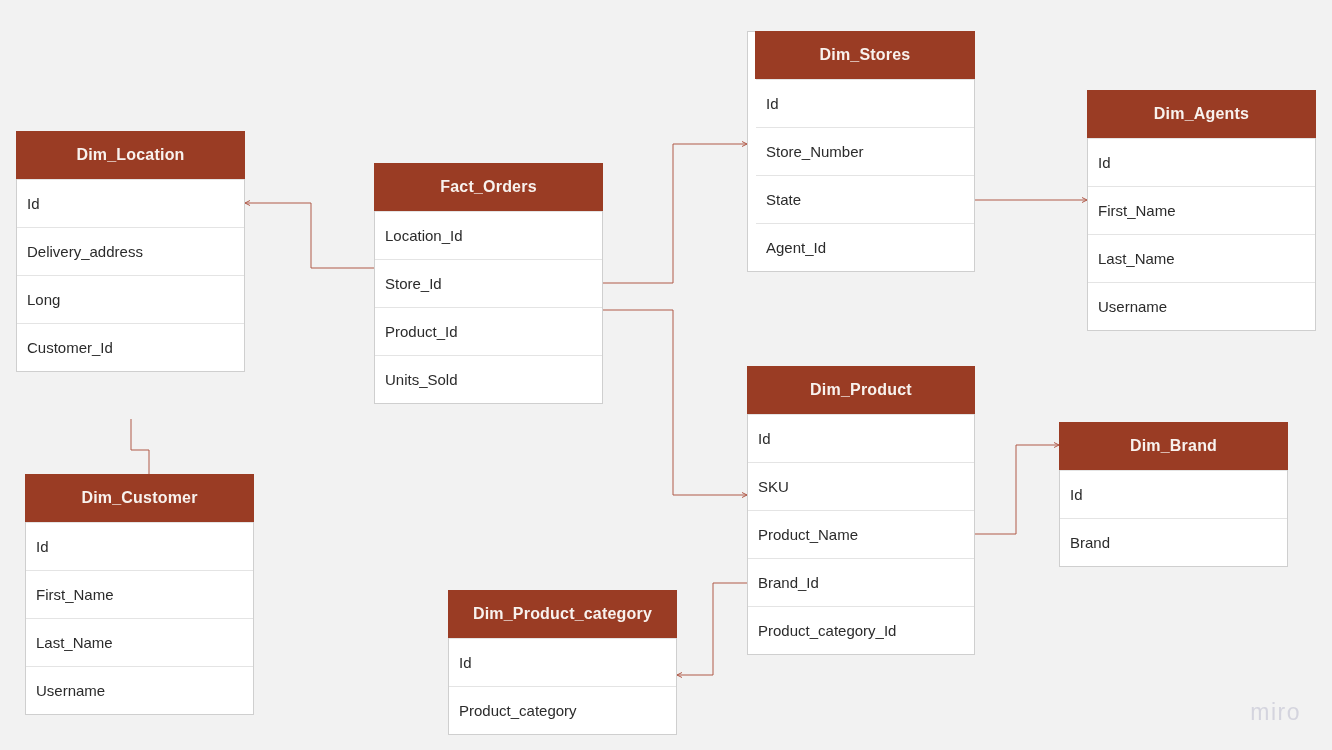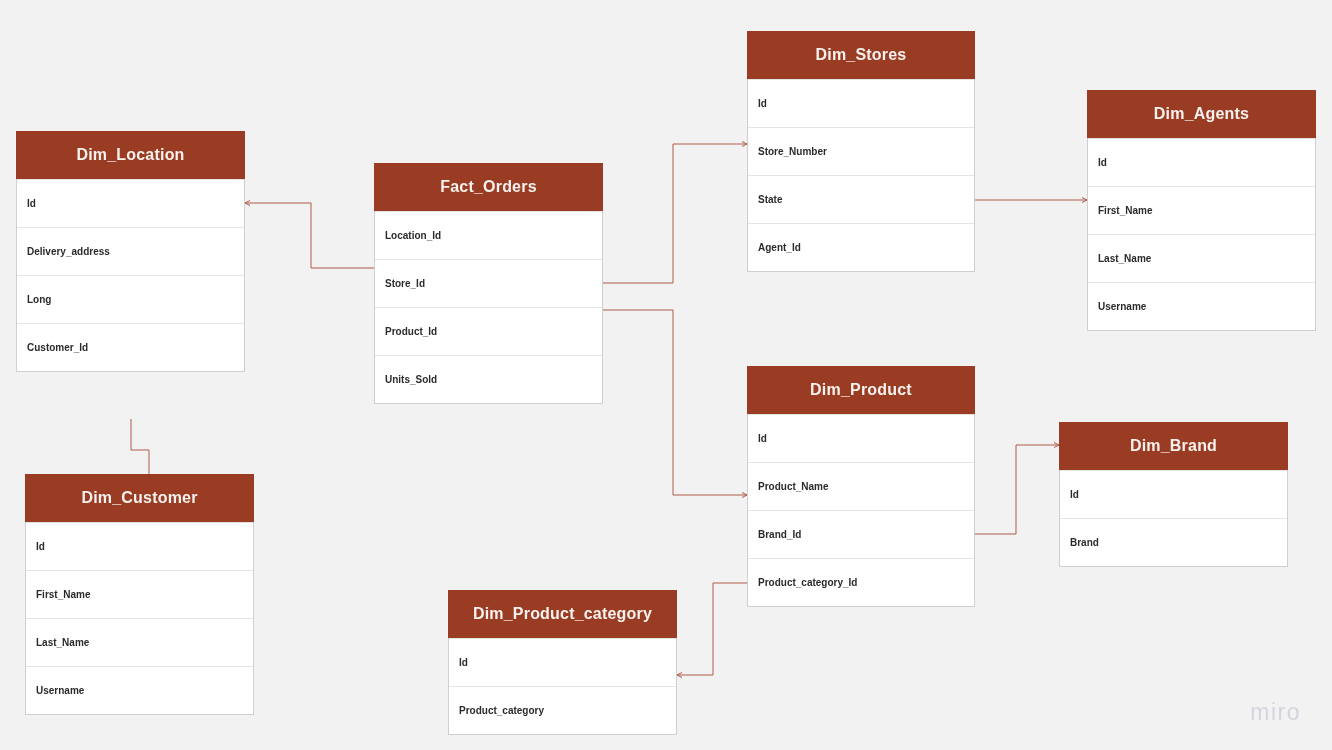--- a/index.html
+++ b/index.html
@@ -26,24 +26,23 @@
     display: flex;
     align-items: center;
     justify-content: center;
     letter-spacing: 0.2px;
   }
   .entity .trow {
     height: 48px;
     display: flex;
     align-items: center;
     padding-left: 10px;
-    font-size: 10px;
+    font-size: 15px;
     color: var(--row-text, #2b2b2b);
     border-top: 1px solid var(--row-divider, #e4e4e4);
-    font-weight: bold;
   }
   .entity .trow:first-of-type { border-top: none; }
   svg.connectors {
     position: absolute;
     inset: 0;
     width: 1332px;
     height: 750px;
     pointer-events: none;
   }
   svg.connectors polyline {
@@ -92,39 +91,40 @@
   </div>
 
   <div class="entity" style="left:374px; top:163px; width:229px;">
     <div class="thead">Fact_Orders</div>
     <div class="trow">Location_Id</div>
     <div class="trow">Store_Id</div>
     <div class="trow">Product_Id</div>
     <div class="trow">Units_Sold</div>
   </div>
 
-  <div class="entity" style="left:747px; top:31px; width:228px;">
+  <div class="entity" style="left:747px; top:31px; width:228px;padding-left:8px;">
     <div class="thead">Dim_Stores</div>
     <div class="trow">Id</div>
     <div class="trow">Store_Number</div>
     <div class="trow">State</div>
     <div class="trow">Agent_Id</div>
   </div>
 
   <div class="entity" style="left:1087px; top:90px; width:229px;">
     <div class="thead">Dim_Agents</div>
     <div class="trow">Id</div>
     <div class="trow">First_Name</div>
     <div class="trow">Last_Name</div>
     <div class="trow">Username</div>
   </div>
 
   <div class="entity" style="left:747px; top:366px; width:228px;">
     <div class="thead">Dim_Product</div>
     <div class="trow">Id</div>
+    <div class="trow">SKU</div>
     <div class="trow">Product_Name</div>
     <div class="trow">Brand_Id</div>
     <div class="trow">Product_category_Id</div>
   </div>
 
   <div class="entity" style="left:1059px; top:422px; width:229px;">
     <div class="thead">Dim_Brand</div>
     <div class="trow">Id</div>
     <div class="trow">Brand</div>
   </div>

